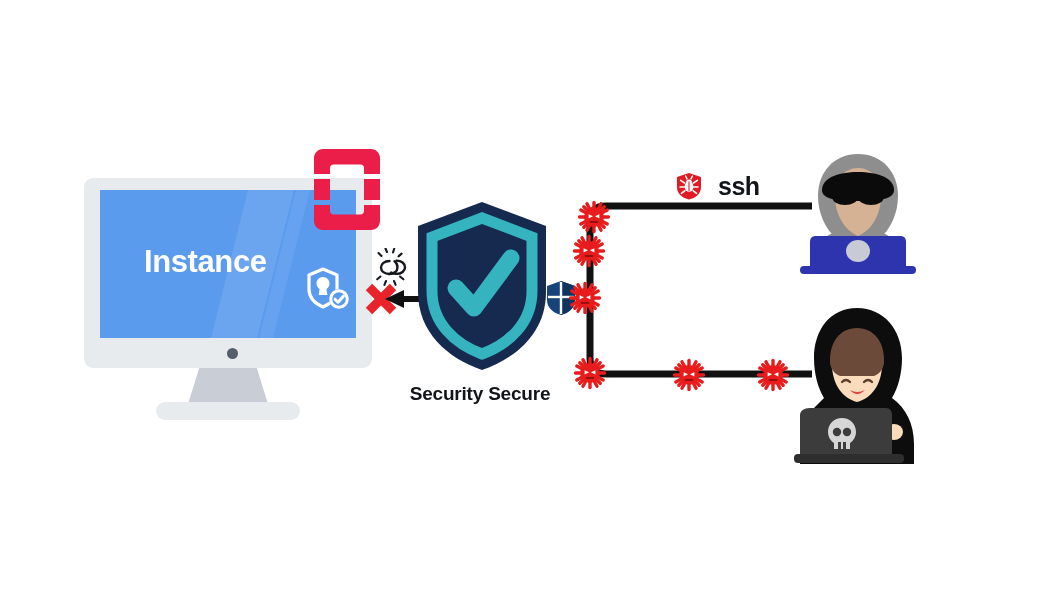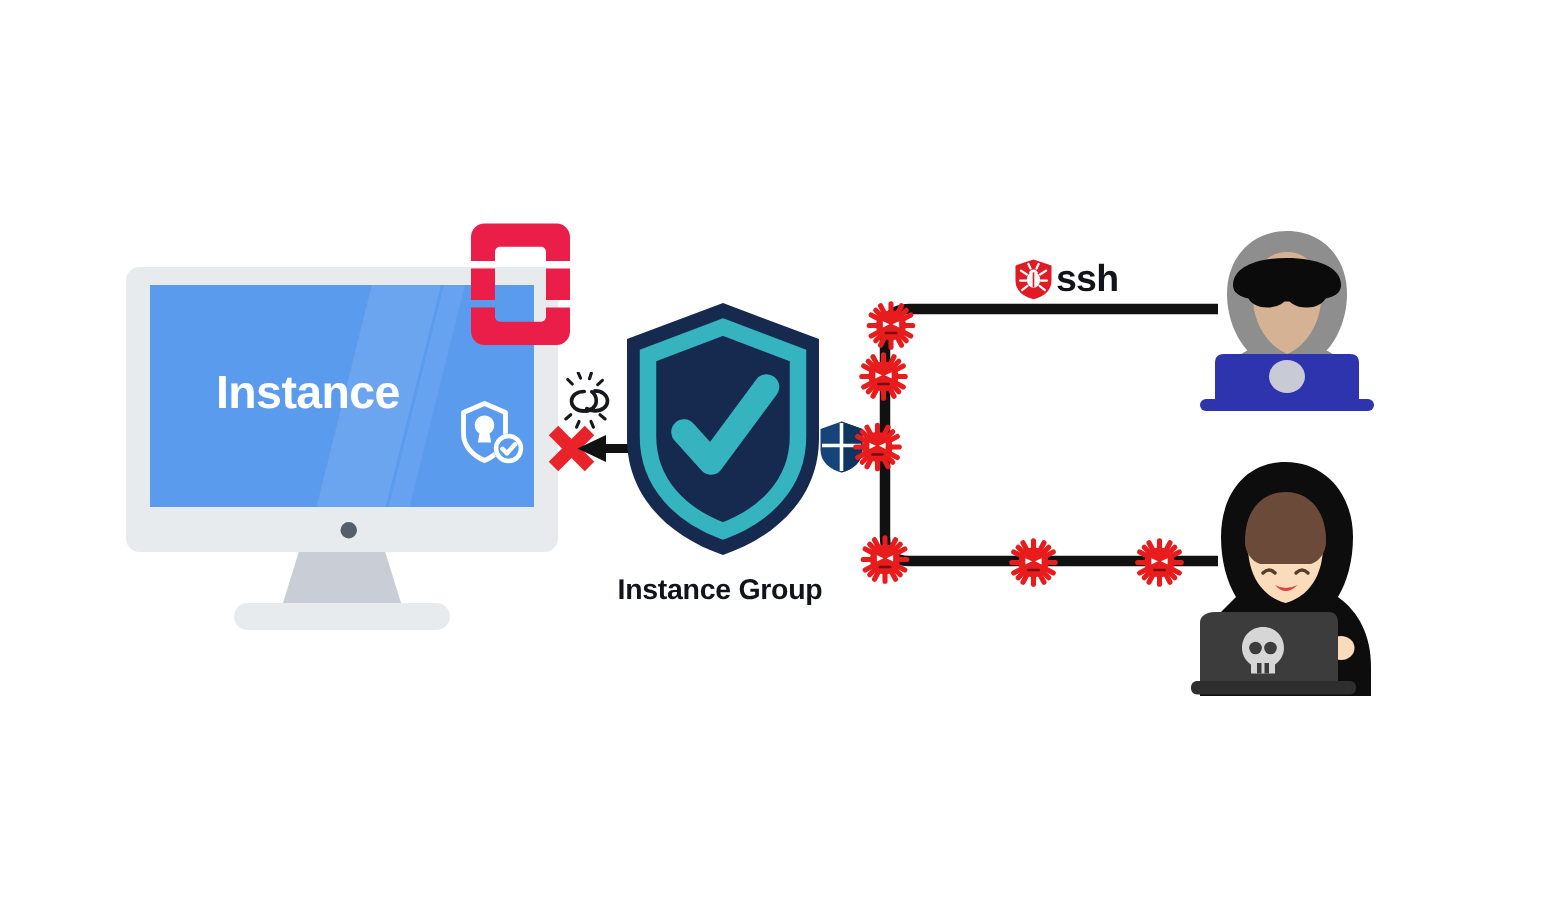--- a/index.html
+++ b/index.html
@@ -99,21 +99,21 @@
     color: #111418;
     letter-spacing: -0.2px;
     white-space: nowrap;
   }
   #small-blue-shield { left: 546px; top: 280px; width: 30px; height: 36px; }
 
   
   #attack-paths { left: 556px; top: 180px; width: 260px; height: 215px; }
 
   
-  #ssh-block { left: 676px; top: 171px; height: 30px; display: flex; align-items: center; gap: 2px; }
+  #ssh-block { left: 676px; top: 171px; height: 30px; display: flex; align-items: center; gap: 16px; }
   #ssh-badge-icon { width: 26px; height: 28px; flex: none; }
   #ssh-label {
     font-size: 25px; font-weight: 700; color: #111418;
     letter-spacing: -0.5px; line-height: 1;
   }
 
   
   #hacker-top { left: 792px; top: 152px; width: 132px; height: 122px; }
   #hacker-bottom { left: 794px; top: 304px; width: 126px; height: 160px; }
 
@@ -202,21 +202,21 @@
     </svg>
   </div>
 
   <div class="abs" id="security-shield">
     <svg viewBox="0 0 136 172" width="136" height="172">
       <path d="M68 2 L132 26 L132 92 C132 132 103 158 68 170 C33 158 4 132 4 92 L4 26 Z" fill="#152a4e"></path>
       <path d="M68 18 L118 37 L118 91 C118 123 95 144 68 154 C41 144 18 123 18 91 L18 37 Z" fill="none" stroke="#35b4c0" stroke-width="11"></path>
       <path d="M42 88 L60 108 L97 58" fill="none" stroke="#35b4c0" stroke-width="17" stroke-linecap="round" stroke-linejoin="round"></path>
     </svg>
   </div>
-  <div class="abs" id="security-group-label">Instance Group</div>
+  <div class="abs" id="security-group-label">Security Secure</div>
 
   <div class="abs" id="small-blue-shield">
     <svg viewBox="0 0 30 36" width="30" height="36">
       <path d="M15 1 L29 6 L29 20 C29 28 22.5 33 15 35 C7.5 33 1 28 1 20 L1 6 Z" fill="#16447a"></path>
       <path d="M15 1 L29 6 L29 20 C29 28 22.5 33 15 35 Z" fill="#0f3460"></path>
       <path d="M15 2 L15 34" stroke="#ffffff" stroke-width="2.4"></path>
       <path d="M2 17 L28 17" stroke="#ffffff" stroke-width="2.4"></path>
     </svg>
   </div>
 

